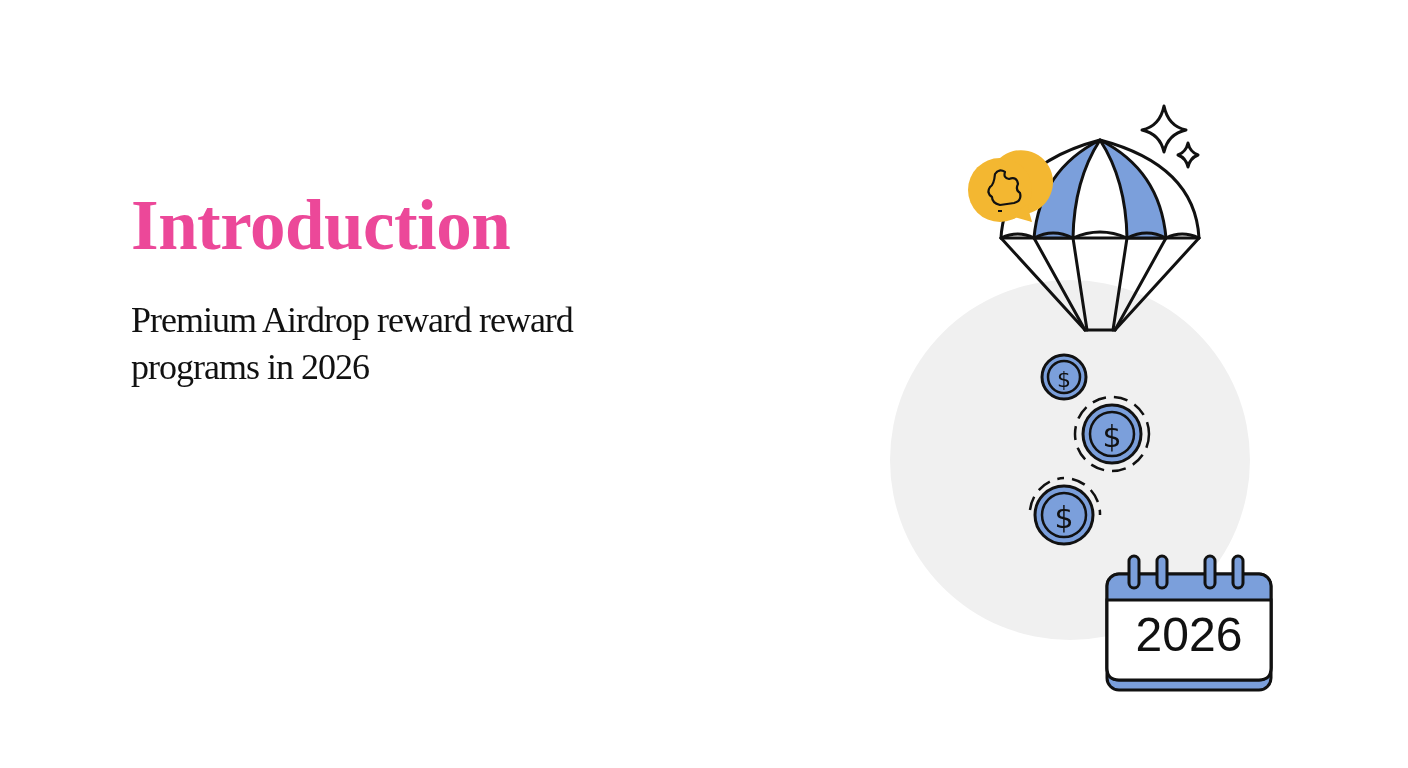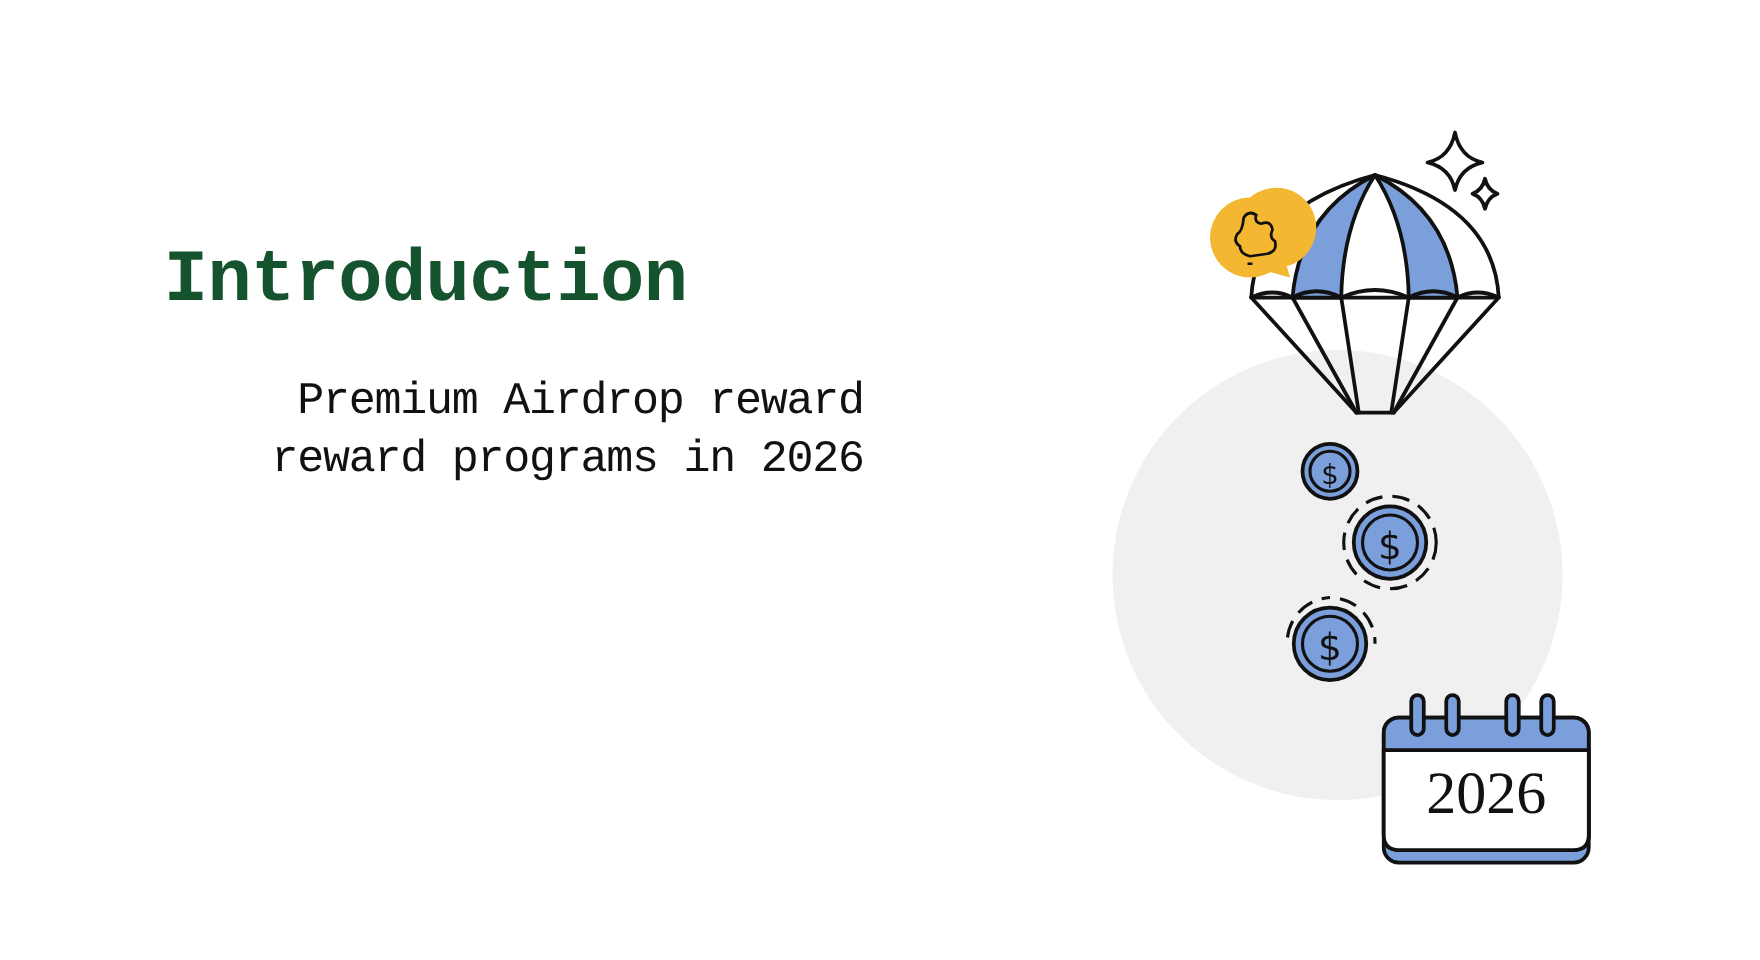--- a/index.html
+++ b/index.html
@@ -4,36 +4,35 @@
   <style>
     html, body { margin: 0; padding: 0; }
     body {
       width: 1408px; height: 768px; overflow: hidden;
       background: #ffffff; position: relative;
       font-family: "Liberation Sans", sans-serif; color: #161616;
     }
     .slide { position: absolute; inset: 0; }
     .text-col { position: absolute; left: 131px; top: 190px; width: 620px; }
     .title {
-      font-family: Liberation Mono, monospace;
-      font-weight: 700; font-size: 59px; letter-spacing: -0.5px;
-      margin: 0; line-height: 70px; color: #14532d;
+      font-family: Liberation Serif, serif;
+      font-weight: 700; font-size: 71px; letter-spacing: -0.5px;
+      margin: 0; line-height: 70px; color: #ec4899;
     }
     .para {
-      font-family: Liberation Mono, monospace;
+      font-family: Liberation Serif, serif;
       font-size: 36px; line-height: 47px; margin: 0; color: #111;
       letter-spacing: -1px;
-      text-align: right;
     }
     .para1 { margin-top: 37px; }
     .para2 { margin-top: 30px; }
     .illus { position: absolute; left: 0; top: 0; width: 1408px; height: 768px; }
     .year-label {
       position: absolute; left: 1113px; top: 605px; width: 152px; text-align: center;
-      font-family: Liberation Serif, serif; font-size: 48px; line-height: 60px;
+      font-family: Liberation Sans, sans-serif; font-size: 48px; line-height: 60px;
       color: #111; letter-spacing: 0px;
     }
   </style>
 </head>
 <body>
 
 <div class="slide">
 
   <div class="text-col">
     <h1 class="title">Introduction</h1>

